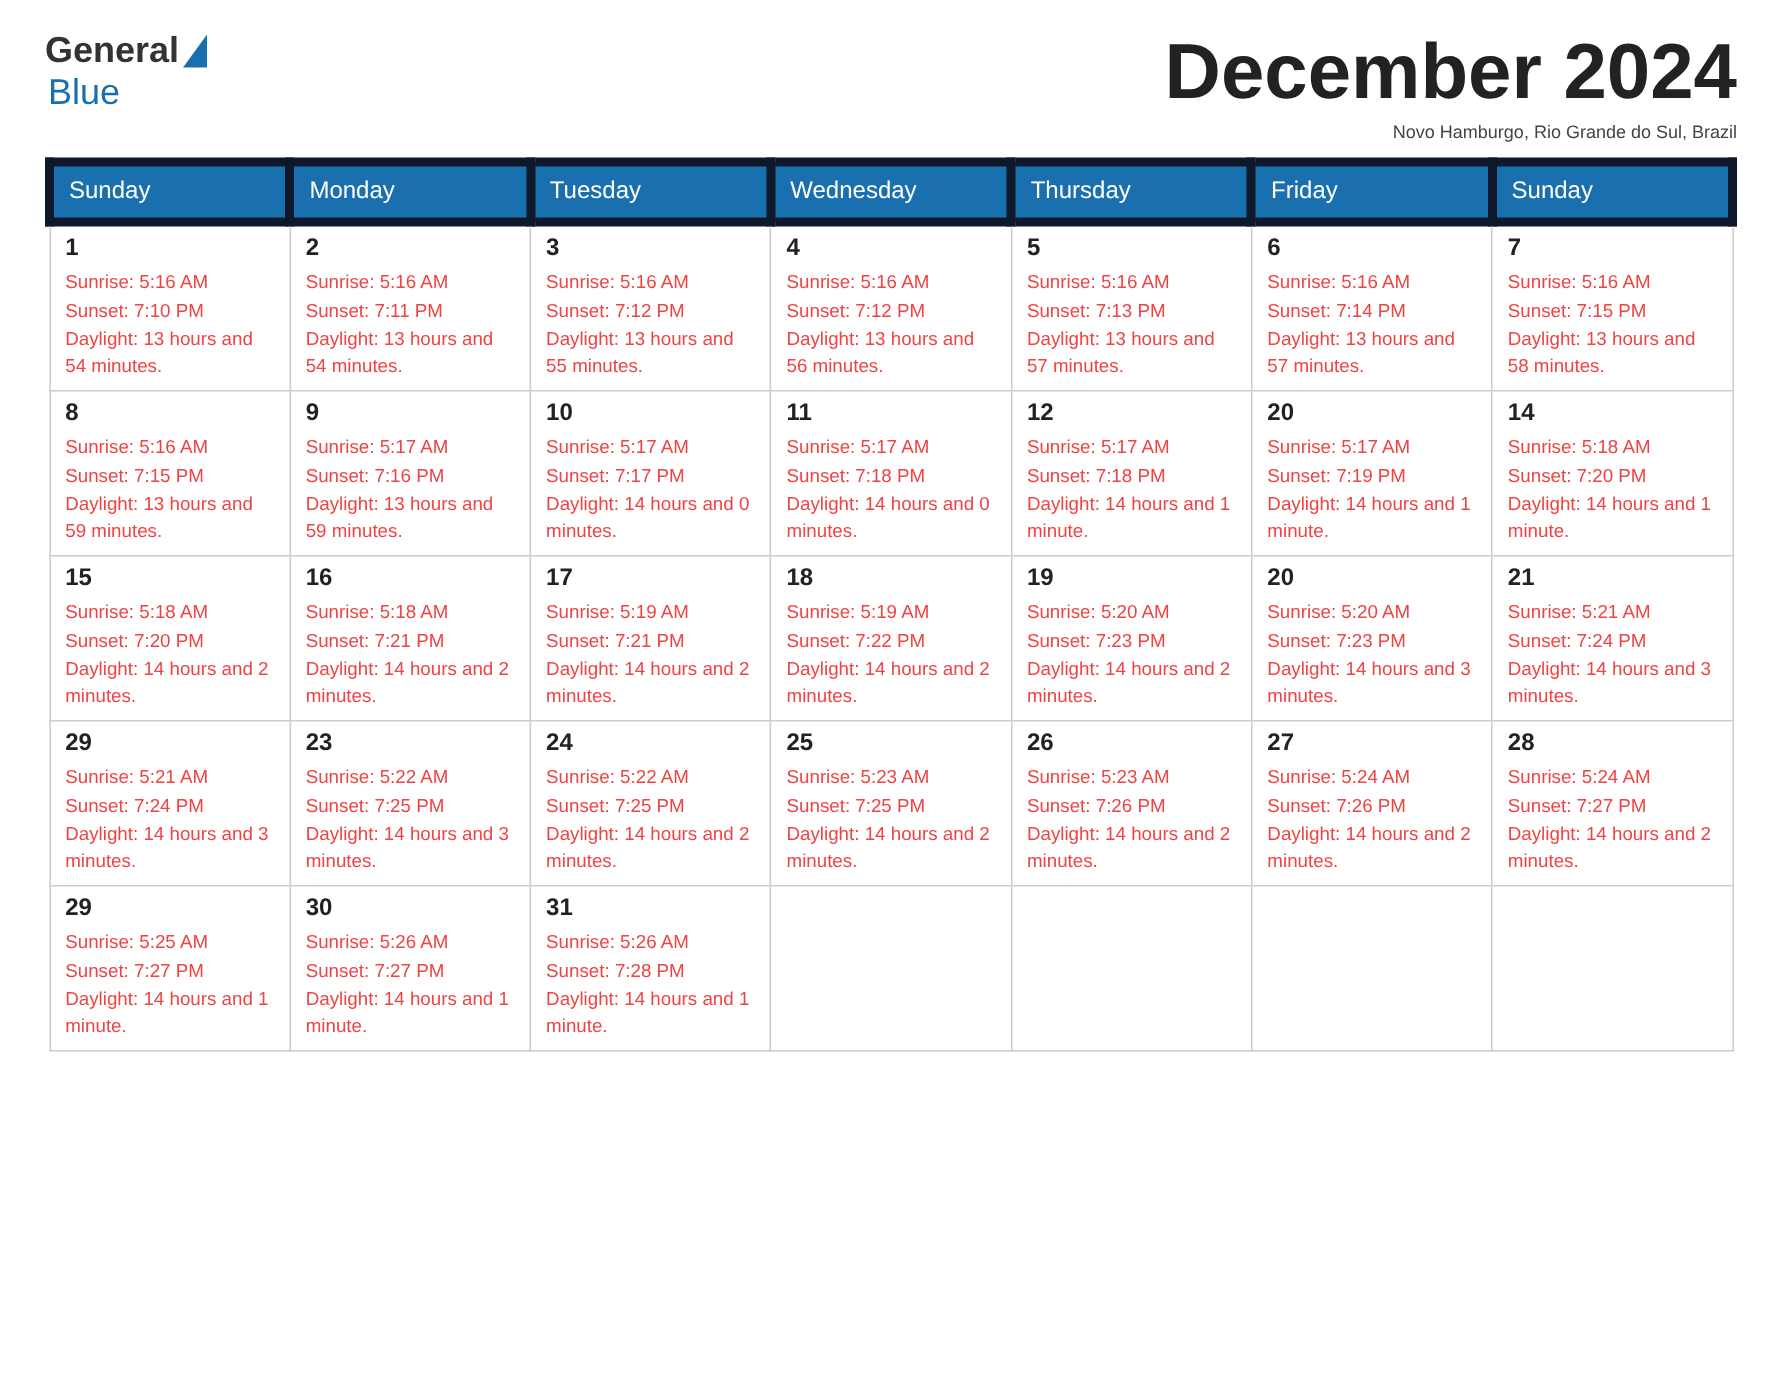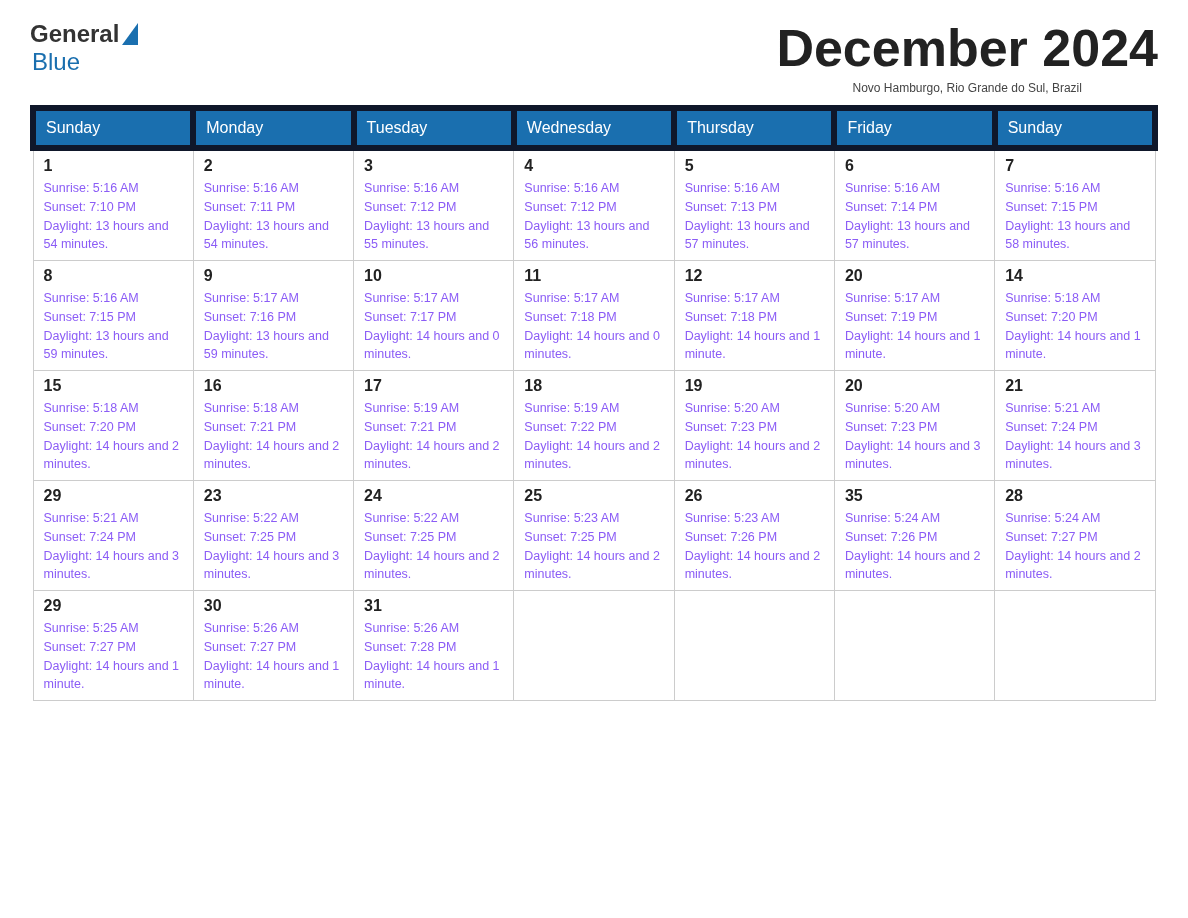--- a/index.html
+++ b/index.html
@@ -10,21 +10,21 @@
       width: 1188px;
       min-height: 918px;
     }
     .header-area {
       display: flex;
       justify-content: space-between;
       align-items: flex-start;
       margin-bottom: 10px;
     }
     .title-area {
-      text-align: center;
+      text-align: right;
     }
     .month-title {
       font-size: 52px;
       font-weight: bold;
       color: #222;
       line-height: 1.1;
     }
     .location-title {
       font-size: 12px;
       color: #444;
@@ -58,21 +58,21 @@
     }
     .day-number {
       font-size: 16px;
       font-weight: bold;
       color: #222;
       display: block;
       margin-bottom: 4px;
     }
     .day-info {
       font-size: 12.5px;
-      color: #8b5cf6;
+      color: #ef4444;
       line-height: 1.5;
     }
     .logo-wrapper {
       display: flex;
       flex-direction: column;
       align-items: flex-start;
     }
     .logo-line1 {
       display: flex;
       align-items: center;
@@ -234,21 +234,21 @@
         </td>
         <td>
           <span class="day-number">25</span>
           <div class="day-info">Sunrise: 5:23 AM<br>Sunset: 7:25 PM<br>Daylight: 14 hours and 2 minutes.</div>
         </td>
         <td>
           <span class="day-number">26</span>
           <div class="day-info">Sunrise: 5:23 AM<br>Sunset: 7:26 PM<br>Daylight: 14 hours and 2 minutes.</div>
         </td>
         <td>
-          <span class="day-number">35</span>
+          <span class="day-number">27</span>
           <div class="day-info">Sunrise: 5:24 AM<br>Sunset: 7:26 PM<br>Daylight: 14 hours and 2 minutes.</div>
         </td>
         <td>
           <span class="day-number">28</span>
           <div class="day-info">Sunrise: 5:24 AM<br>Sunset: 7:27 PM<br>Daylight: 14 hours and 2 minutes.</div>
         </td>
       </tr>
       <tr>
         <td>
           <span class="day-number">29</span>

